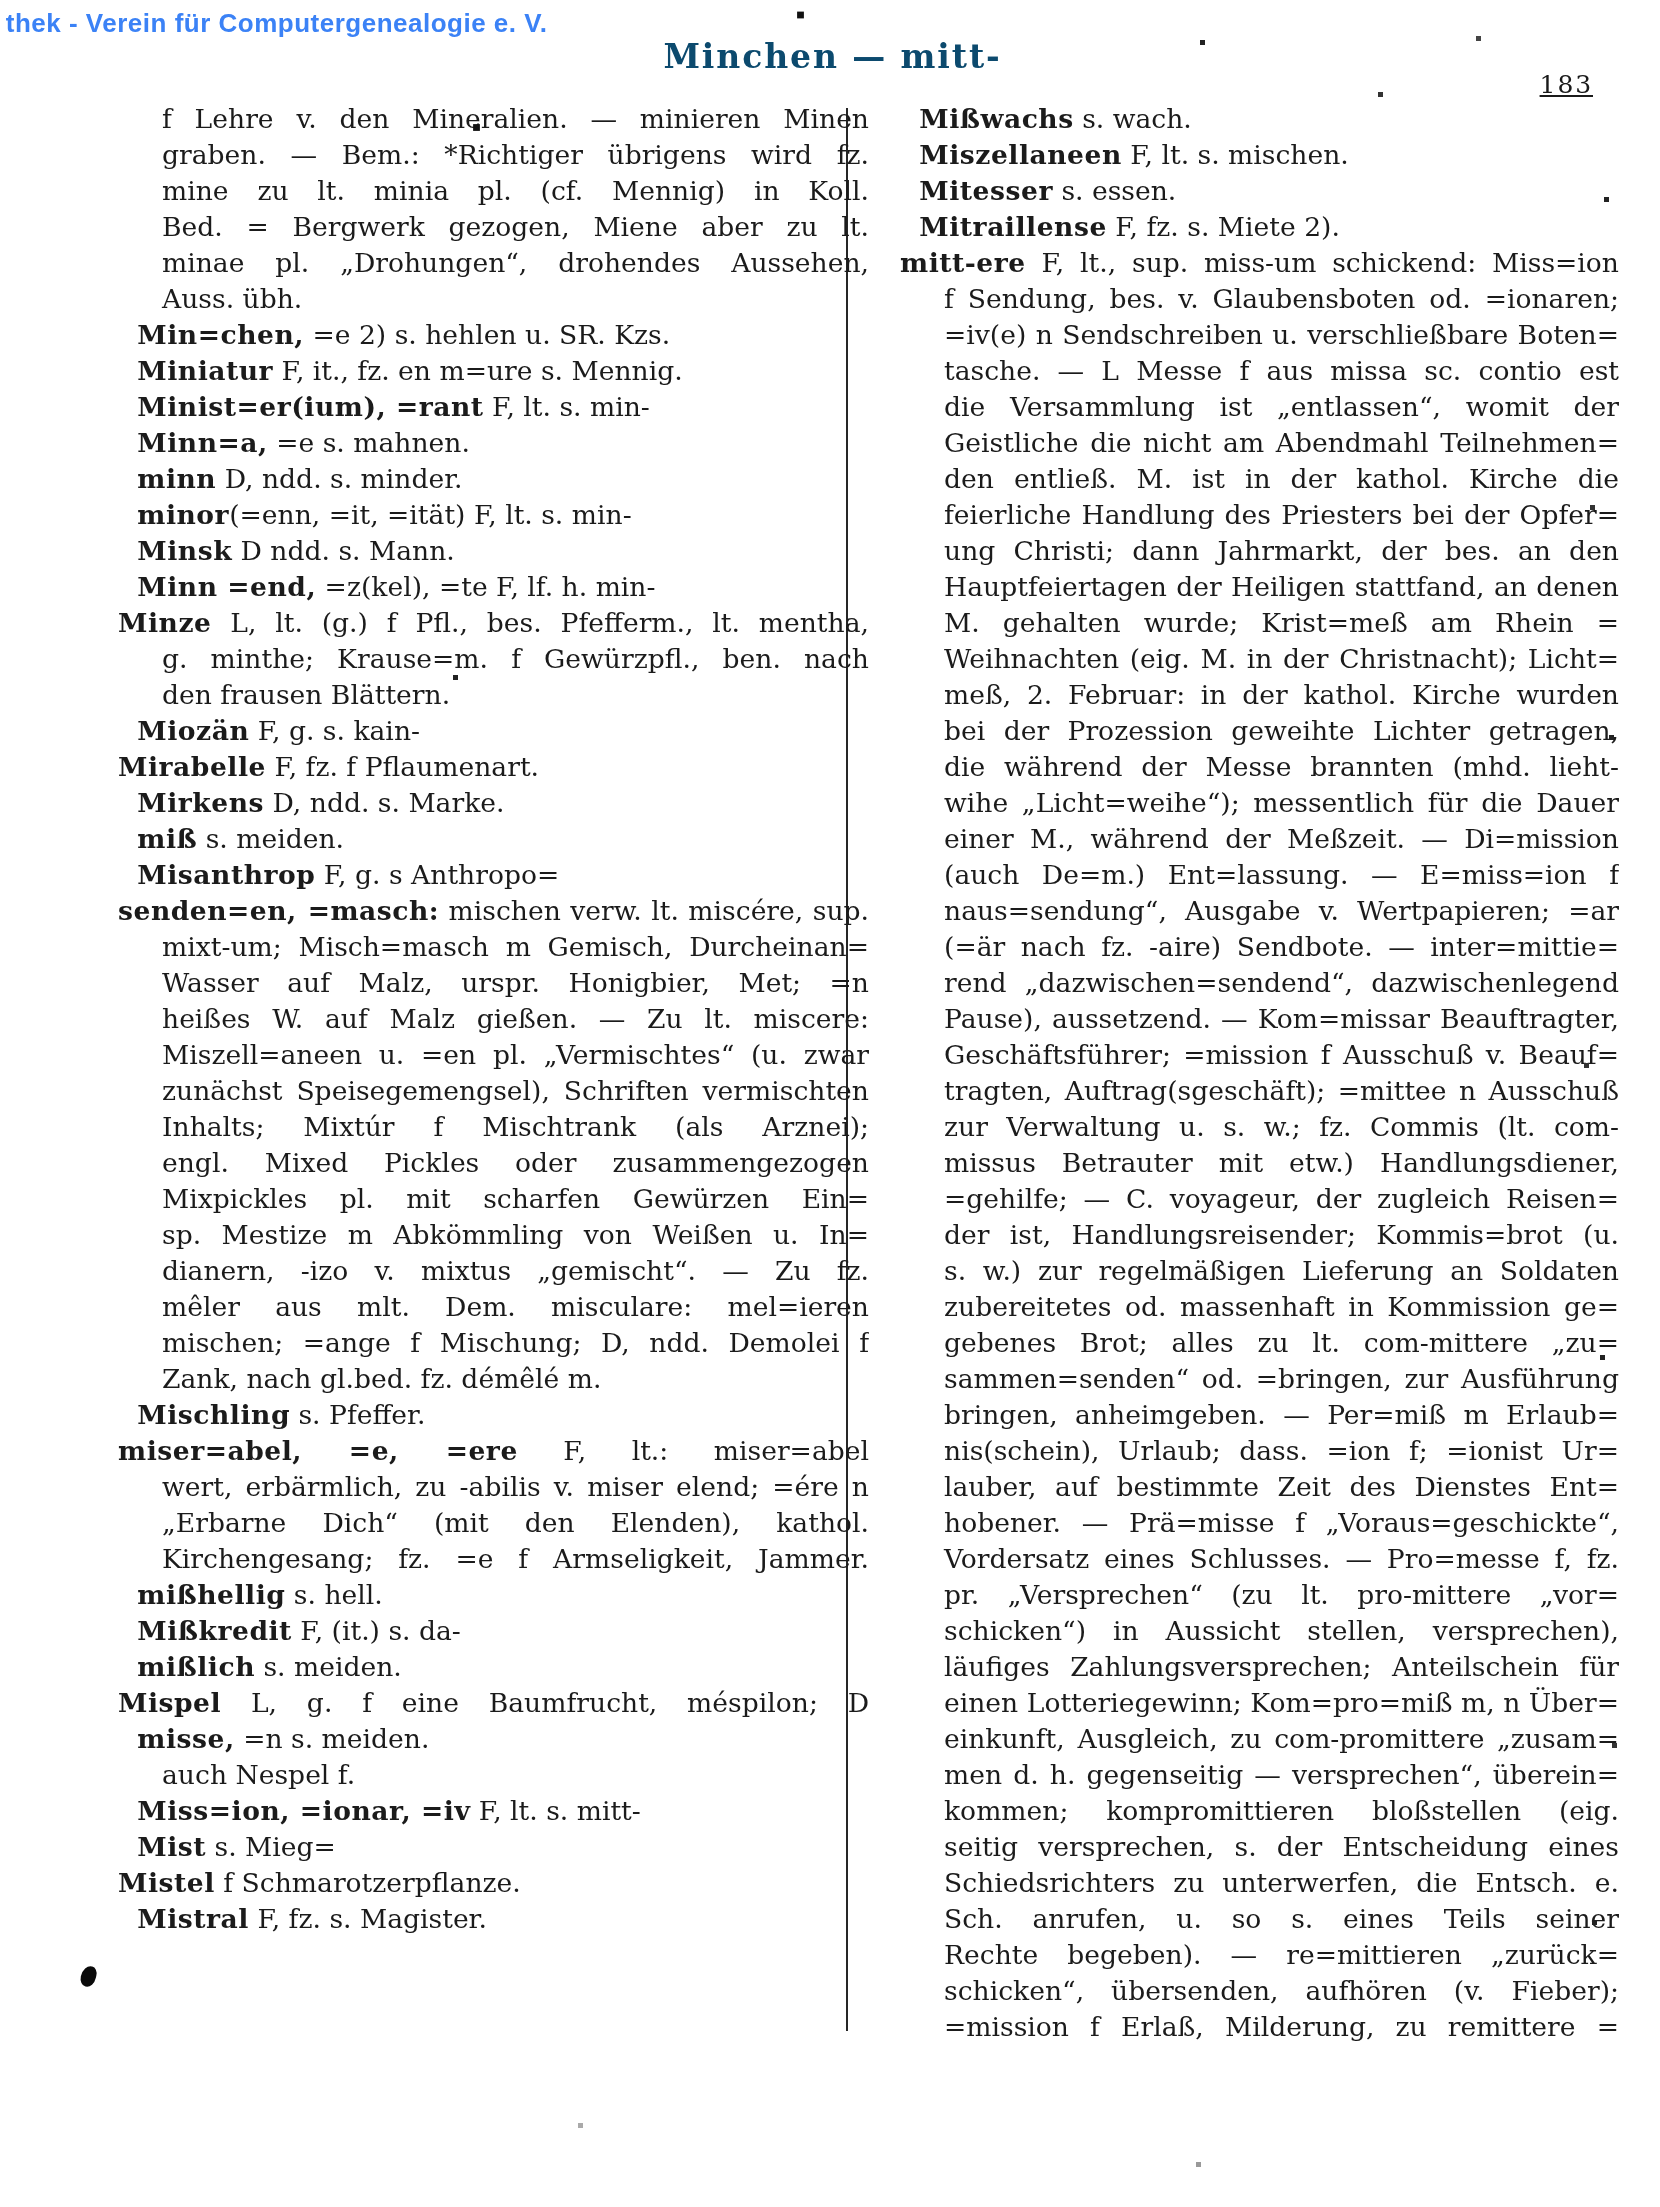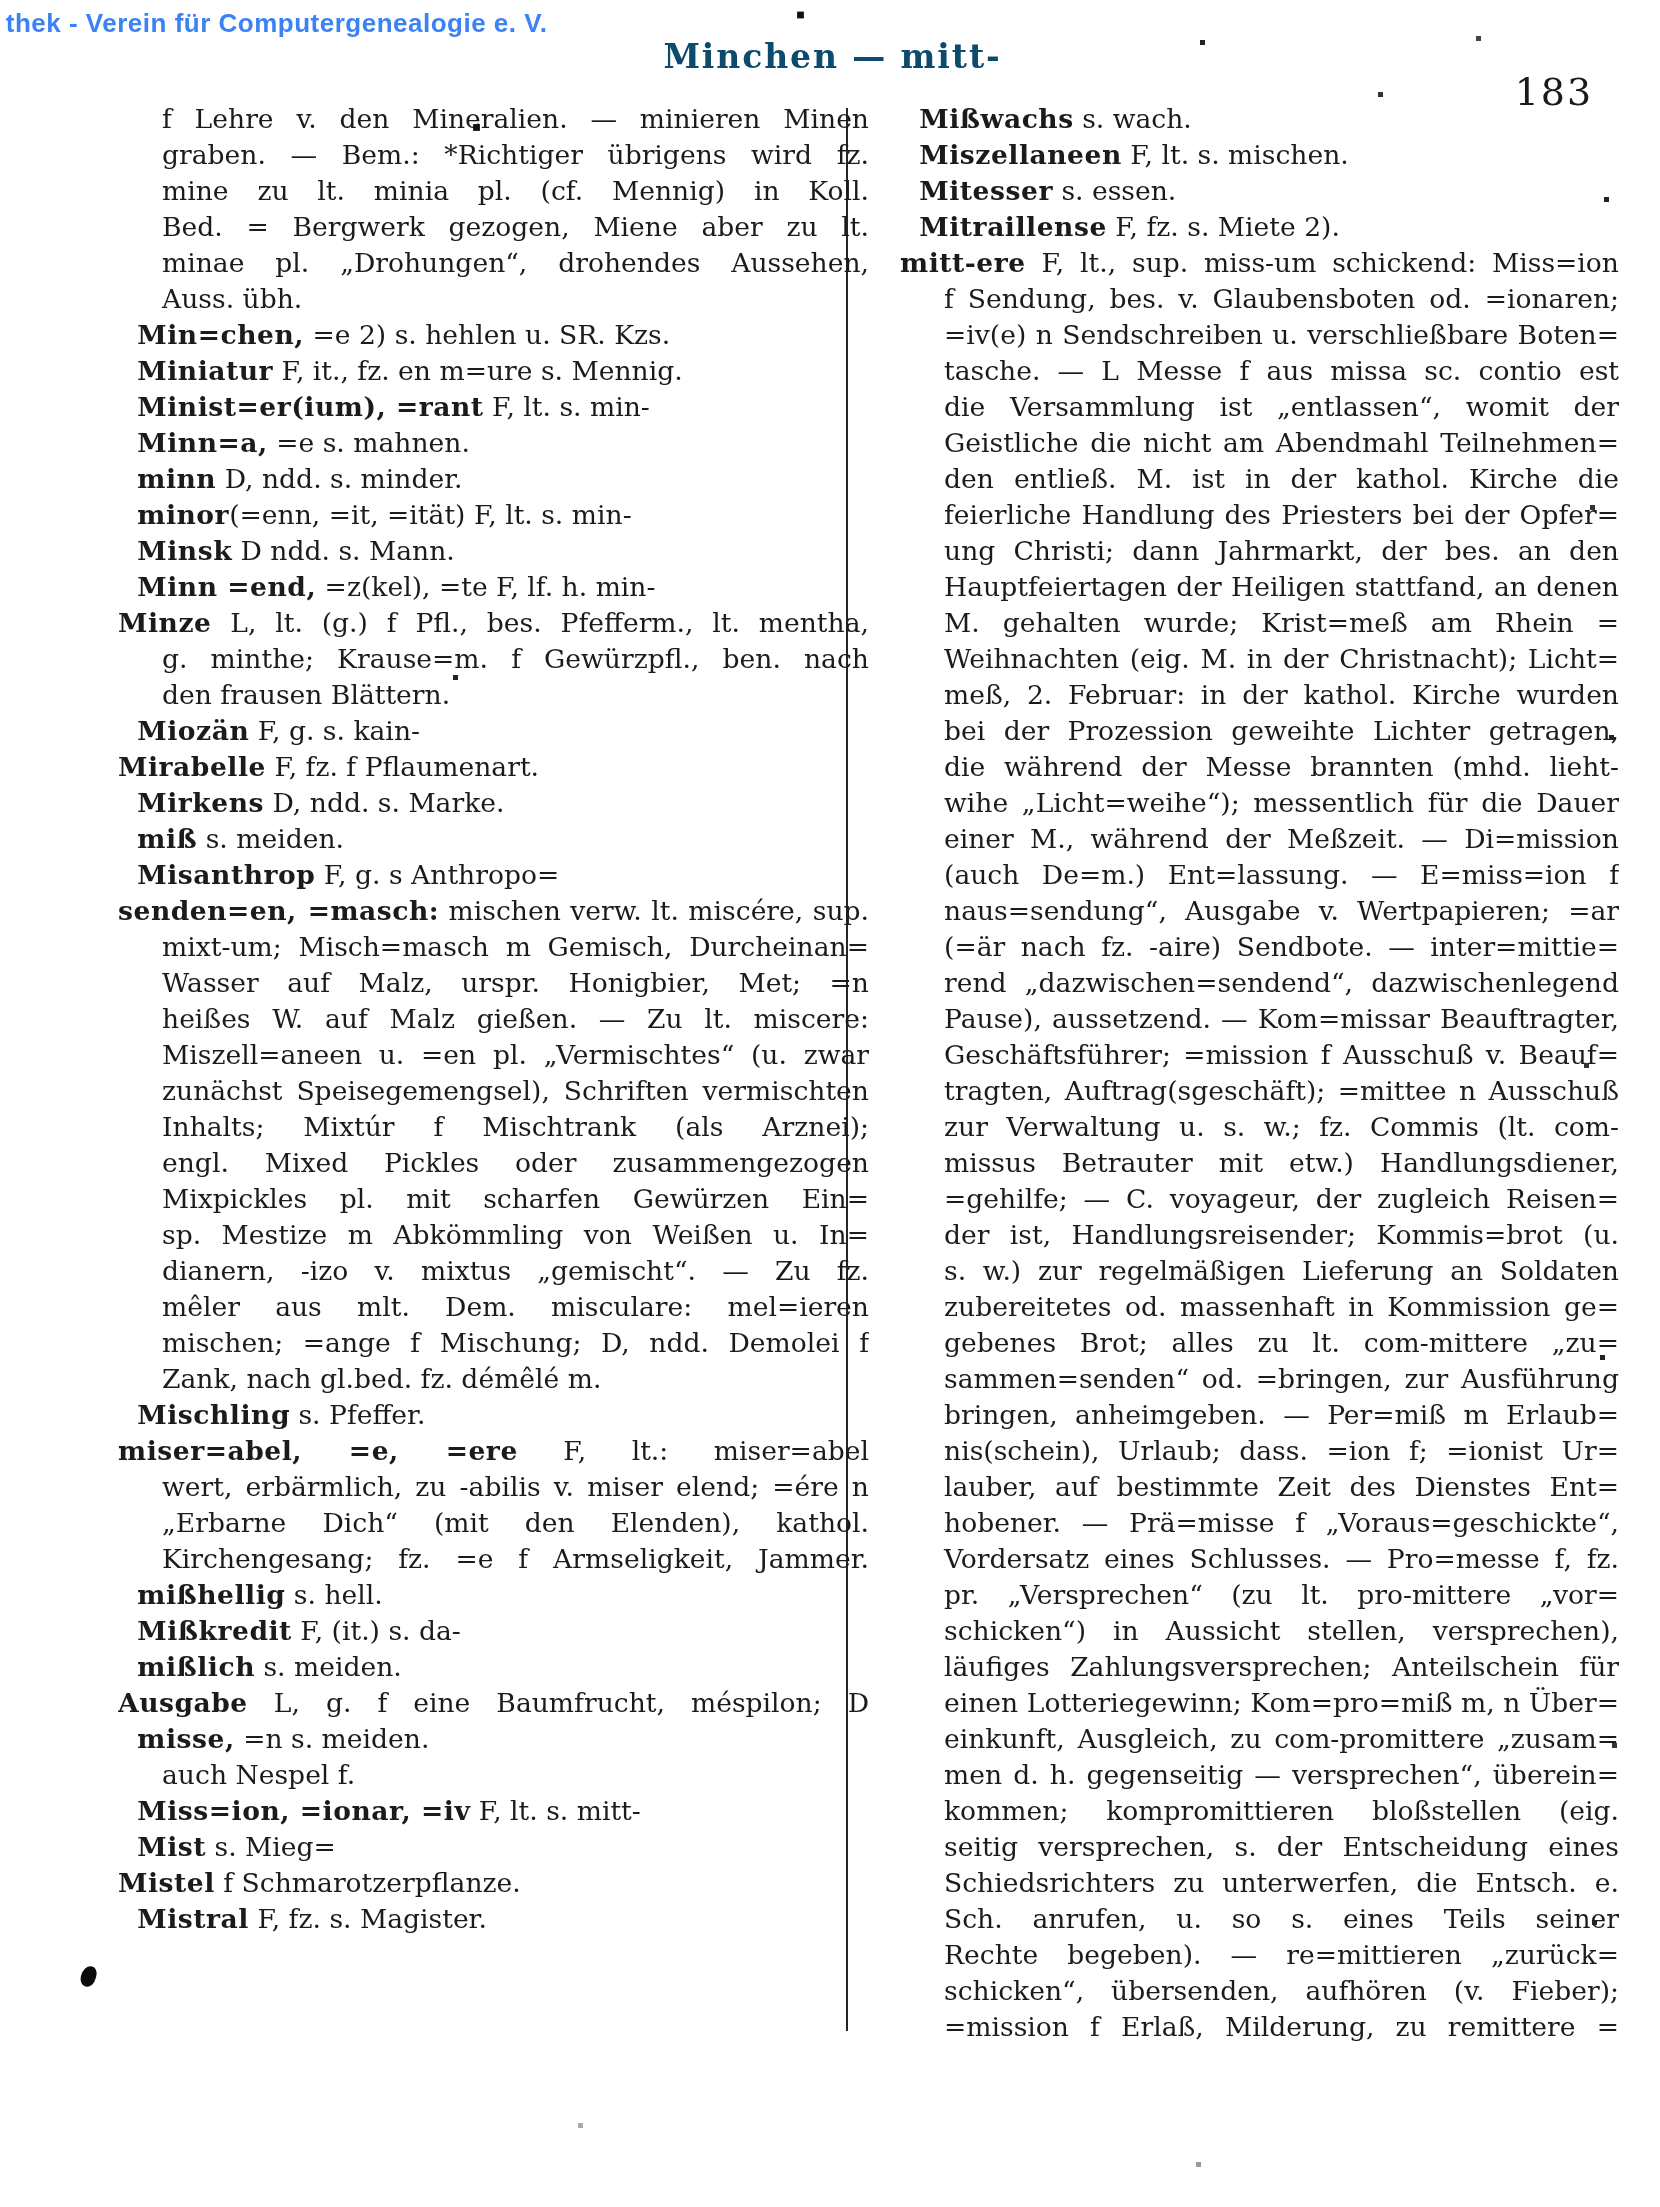--- a/index.html
+++ b/index.html
@@ -11,21 +11,21 @@
     position:absolute;left:5.8px;top:7.7px;
     font-family:"Liberation Sans", sans-serif;font-weight:bold;
     font-size:26px;color:#3b82f6;letter-spacing:0.5px;white-space:nowrap;
   }
   .running-head{
     position:absolute;left:82px;top:37px;width:1501px;text-align:center;
     font-size:33px;font-weight:bold;letter-spacing:1.9px;color:#0c4a6e;
   }
   .page-number{
     position:absolute;left:1487px;top:70px;width:106px;text-align:right;
-    font-size:38px;color:#1a1a1a;letter-spacing:1.9px;
+    font-size:25px;color:#1a1a1a;letter-spacing:1.9px;text-decoration:underline;
   }
   .column{position:absolute;top:101px;margin-left:36px;}
   .column-left{left:82px;width:751px;}
   .column-right{left:864px;width:719px;}
   .divider{position:absolute;left:846px;top:108px;width:1.9px;height:1923px;background:#262626;}
   .line{
     font-size:26.6px;line-height:36px;height:36px;overflow:hidden;
     white-space:normal;color:#1b1b1b;
   }
   .line b{font-weight:bold;letter-spacing:0.5px;}
@@ -103,21 +103,21 @@
     <div class="line ind2 just"><span>mischen; =ange f Mischung; D, ndd. Demolei f</span></div>
     <div class="line ind2"><span>Zank, nach gl.bed. fz. démêlé m.</span></div>
     <div class="line ind1"><b>Mischling</b><span> s. Pfeffer.</span></div>
     <div class="line ind0 just"><b>miser=abel, =e, =ere</b><span> F, lt.: miser=abel bejammerns=</span></div>
     <div class="line ind2 just"><span>wert, erbärmlich, zu -abilis v. miser elend; =ére n</span></div>
     <div class="line ind2 just"><span>„Erbarne Dich“ (mit den Elenden), kathol.</span></div>
     <div class="line ind2 just"><span>Kirchengesang; fz. =e f Armseligkeit, Jammer.</span></div>
     <div class="line ind1"><b>mißhellig</b><span> s. hell.</span></div>
     <div class="line ind1"><b>Mißkredit</b><span> F, (it.) s. da-</span></div>
     <div class="line ind1"><b>mißlich</b><span> s. meiden.</span></div>
-    <div class="line ind0 just"><b>Ausgabe</b><span> L, g. f eine Baumfrucht, méspilon; D</span></div>
+    <div class="line ind0 just"><b>Mispel</b><span> L, g. f eine Baumfrucht, méspilon; D</span></div>
     <div class="line ind1"><b>misse,</b><span> =n s. meiden.</span></div>
     <div class="line ind2"><span>auch Nespel f.</span></div>
     <div class="line ind1"><b>Miss=ion, =ionar, =iv</b><span> F, lt. s. mitt-</span></div>
     <div class="line ind1"><b>Mist</b><span> s. Mieg=</span></div>
     <div class="line ind0"><b>Mistel</b><span> f Schmarotzerpflanze.</span></div>
     <div class="line ind1"><b>Mistral</b><span> F, fz. s. Magister.</span></div>
   </div>
 <div class="column column-right">
     <div class="line ind1"><b>Mißwachs</b><span> s. wach.</span></div>
     <div class="line ind1"><b>Miszellaneen</b><span> F, lt. s. mischen.</span></div>

